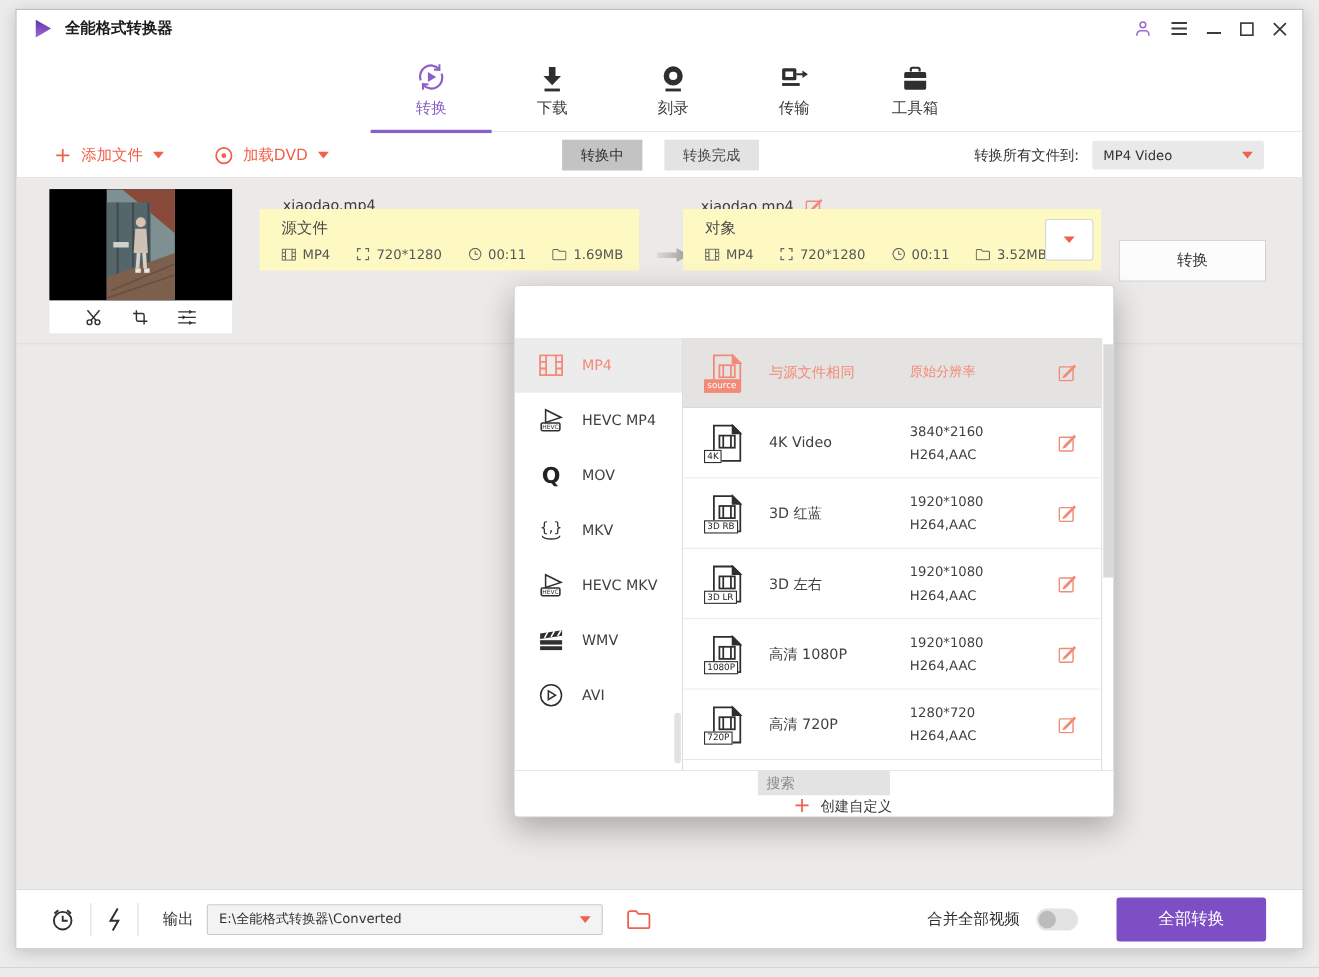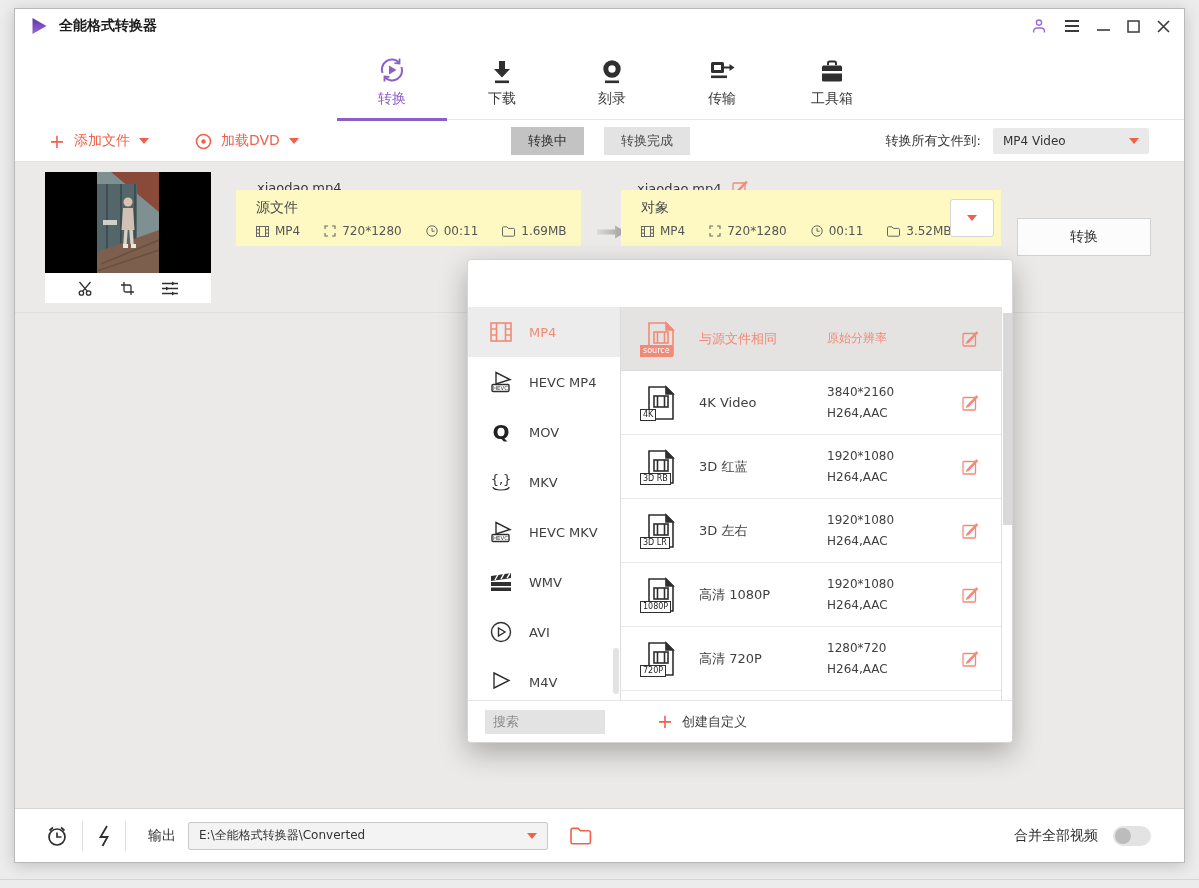--- a/index.html
+++ b/index.html
@@ -74,21 +74,21 @@
   .preset-row.selected { background:#e5e3e1; border-bottom:1px solid #dcdad8; }
   .preset-icon { width:36px; height:36px; position:relative; flex:0 0 auto; }
   .preset-badge { position:absolute; left:-3px; bottom:0; background:#fff; border:1px solid #2f2f2f; color:#1e1e1e; font-size:8px; line-height:10px; padding:0 2px; white-space:nowrap; }
   .preset-row.selected .preset-badge { background:#f28a77; border-color:#f28a77; color:#fff; }
   .preset-name { margin-left:20px; width:128px; font-size:13px; color:#3f3f3f; }
   .preset-row.selected .preset-name, .preset-row.selected .preset-specs { color:#f28a77; }
   .preset-specs { width:128px; font-size:12px; color:#3f3f3f; line-height:1.7; }
   .preset-edit { position:absolute; right:22px; display:flex; cursor:pointer; }
   .pop-scroll { position:absolute; right:0; top:0; bottom:0; width:11px; border-left:1px solid #e0e0e0; background:#fff; }
   .pop-thumb { position:absolute; left:1px; top:6px; width:9px; height:212px; background:#d9d9d9; cursor:pointer; }
-  .popup-footer { position:absolute; left:0; right:0; bottom:0; height:42px; border-top:1px solid #e6e6e6; display:flex; align-items:center; border-radius:0 0 4px 4px; background:#fff; }
+  .popup-footer { position:absolute; left:0; right:0; bottom:0; height:42px; border-top:1px solid #e6e6e6; display:flex; align-items:center; border-radius:0 0 4px 4px; background:#fff;flex-direction:column; }
   .search-input { margin-left:17px; width:120px; height:24px; background:#e3e3e3; border:none; outline:none; padding:0 8px; font-size:13px; color:#555; font-family:"DejaVu Sans", sans-serif; }
   .search-input::placeholder { color:#8a8a8a; }
   .create-custom { margin-left:52px; display:flex; align-items:center; gap:9px; font-size:13px; color:#3c3c3c; cursor:pointer; }
   .create-custom .plus-glyph { color:#f1604a; }
 
   
   .bottombar { height:54px; border-top:1px solid #d6d6d6; display:flex; align-items:center; background:#fff; flex:0 0 auto; padding-left:30px; padding-right:33px; }
   .bb-ico { display:flex; align-items:center; cursor:pointer; padding:0 13px; }
   .bb-div { width:1px; height:30px; background:#ddd; }
   .out-label { font-size:14px; color:#333; margin:0 12px 0 22px; }
@@ -457,28 +457,20 @@
           <span>WMV</span>
         </div>
         <div class="fmt-row">
           <span class="fmt-ico">
               <svg width="22" height="22" viewBox="0 0 22 22" fill="none" stroke="#2f2f2f" stroke-width="1.4">
                 <circle cx="11" cy="11" r="9.5"></circle>
                 <path d="M8.5 7 L15 11 8.5 15 z"></path>
               </svg>
             </span>
           <span>AVI</span>
-        </div>
-        <div class="fmt-row">
-          <span class="fmt-ico">
-              <svg width="24" height="24" viewBox="0 0 24 24" fill="none" stroke="#2f2f2f" stroke-width="1.4">
-                <path d="M5 3 L20 10.5 5 18 z"></path>
-              </svg>
-            </span>
-          <span>M4V</span>
         </div>
         <span class="fmt-scrollthumb"></span>
       </div>
 
       <div class="preset-col">
 
         <div class="preset-row selected">
           <span class="preset-icon">
             <svg width="36" height="36" viewBox="0 0 36 36" fill="none" stroke="#f28a77" stroke-width="1.6">
                 <path d="M6 2 h17 l7 7 v25 H6 z"></path>
@@ -655,18 +647,19 @@
     <span class="folder-btn">
       <svg width="22" height="18" viewBox="0 0 22 18" fill="none" stroke="#f1604a" stroke-width="1.6">
           <path d="M1 3 a1.6 1.6 0 0 1 1.6 -1.6 h5.6 l2.2 2.4 h8.4 a1.6 1.6 0 0 1 1.6 1.6 v9.8 a1.6 1.6 0 0 1 -1.6 1.6 H2.6 A1.6 1.6 0 0 1 1 15.2 z"></path>
         </svg>
     </span>
     <div class="merge-group">
       <span class="merge-label">合并全部视频</span>
       <div class="toggle">
           <div class="knob"></div>
         </div>
+      <button class="convert-all">全部转换</button>
     </div>
   </div>
 
 </div>
 
 <div class="desktop-line"></div>
 
 </body></html>

